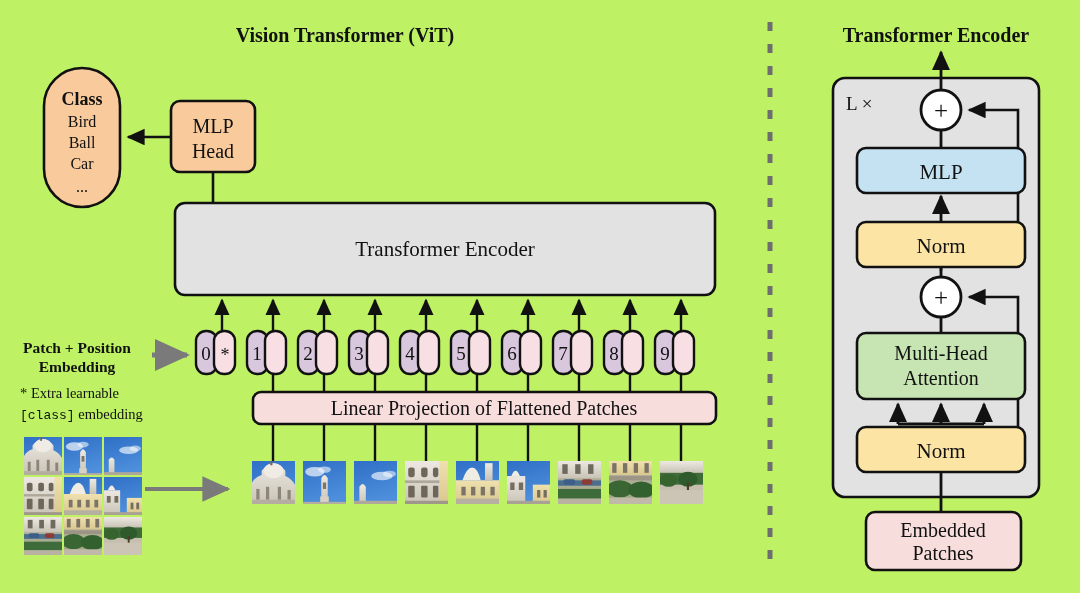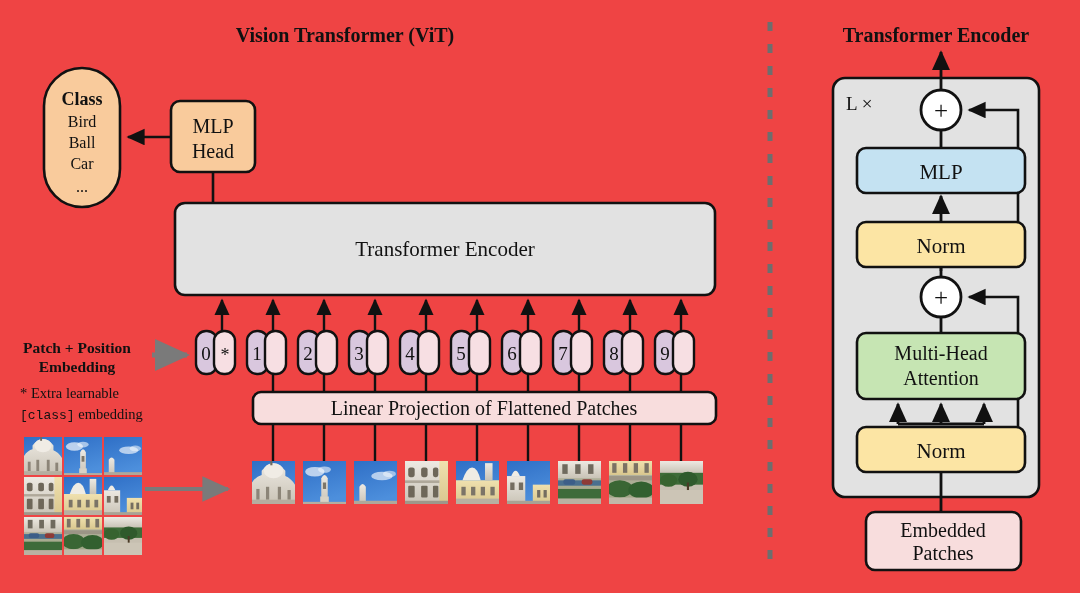--- a/index.html
+++ b/index.html
@@ -1,18 +1,18 @@
 <!DOCTYPE html>
 <html><head>
 <meta charset="utf-8">
 <style>
   html,body{margin:0;padding:0;background:#ffffff;}
   body{width:1080px;height:593px;overflow:hidden;
        font-family:"Liberation Serif",serif;}
-  #root{position:relative;width:1080px;height:593px;background:#ef4444;}
+  #root{position:relative;width:1080px;height:593px;background:#bef264;}
   svg{display:block;}
   .ttl{font-family:"Liberation Serif",serif;font-weight:bold;}
 </style>
 </head>
 <body>
 
 <div id="root">
 
 <svg width="1080" height="593" viewBox="0 0 1080 593" xmlns="http://www.w3.org/2000/svg">
 

